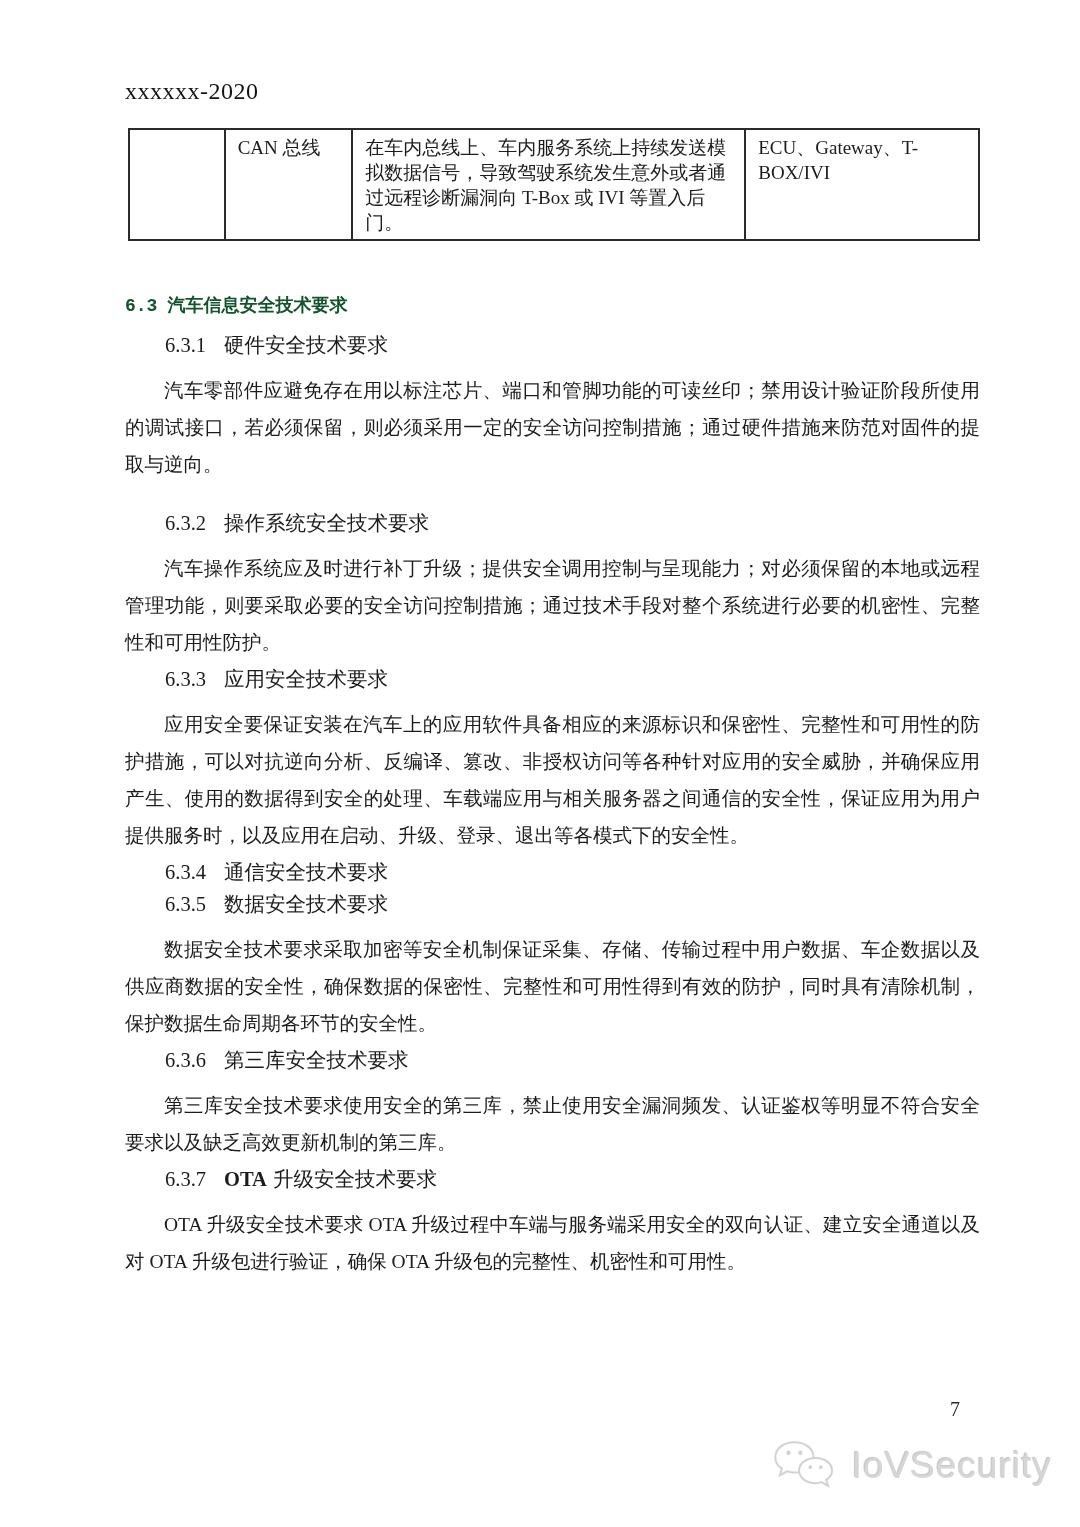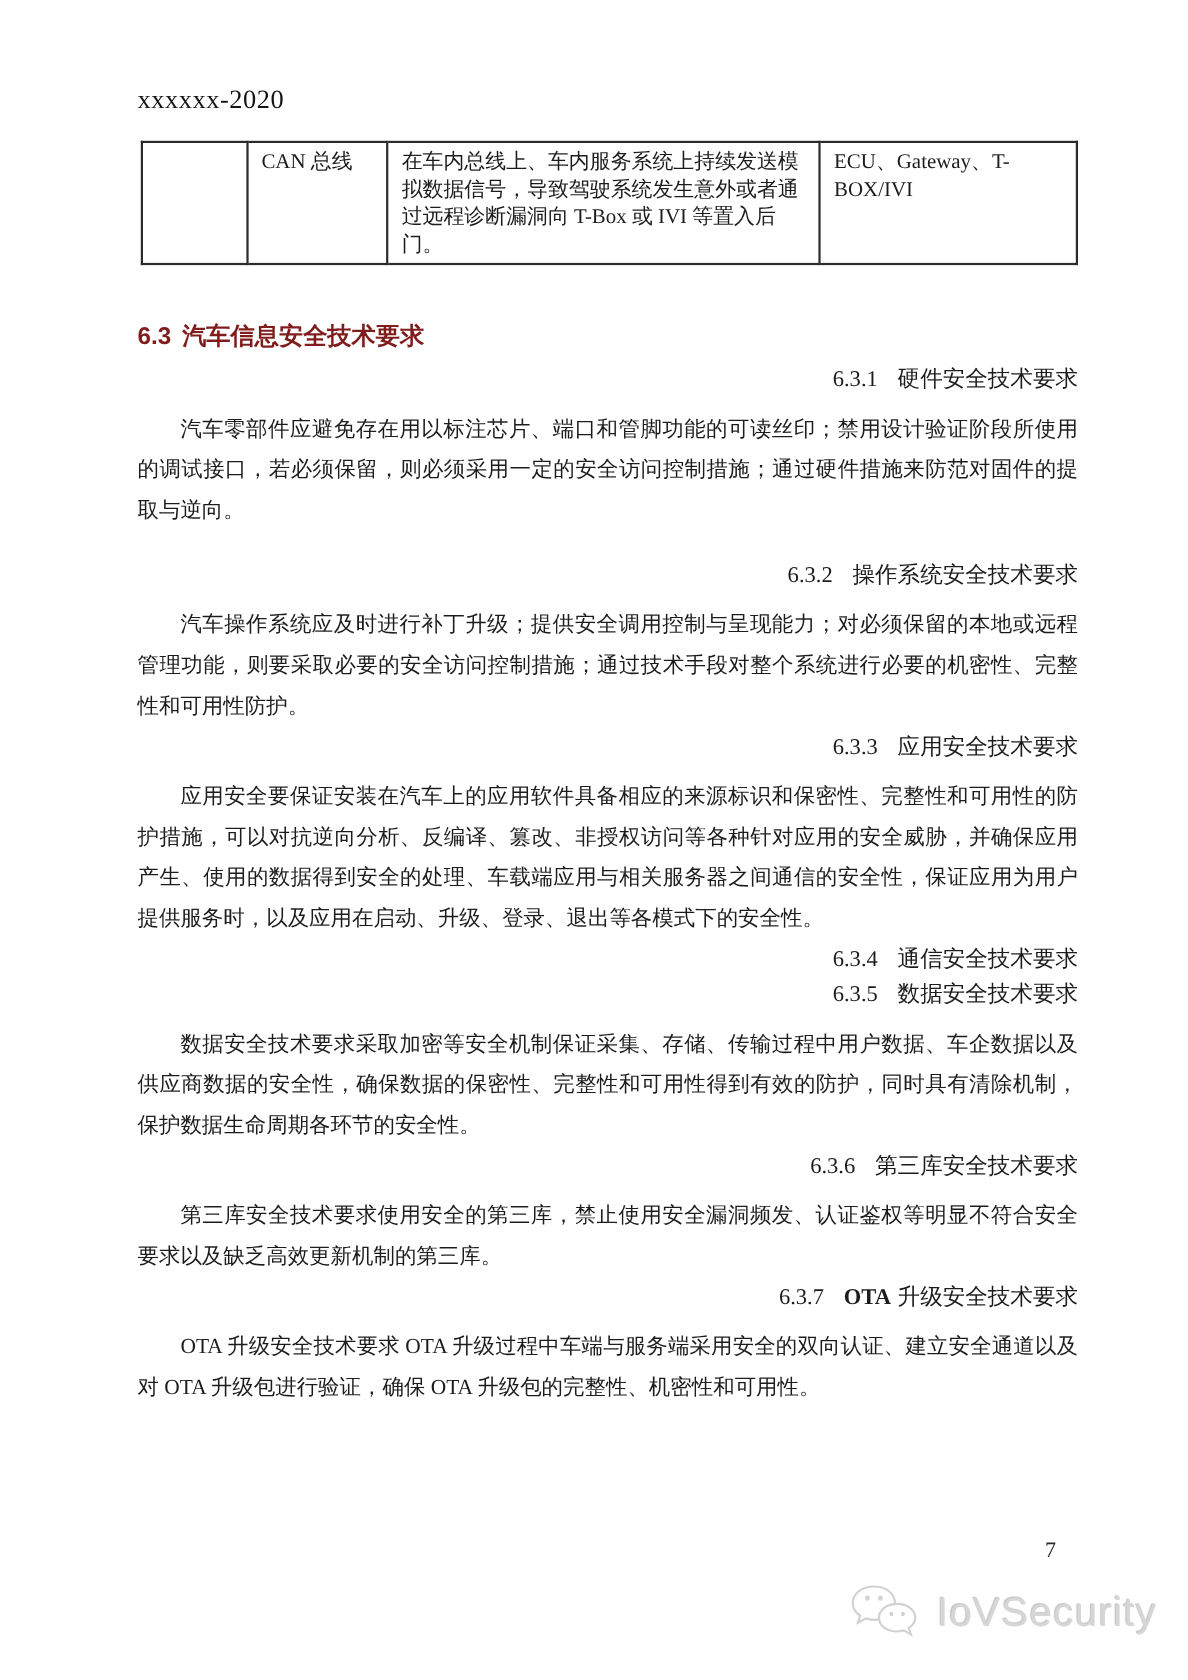--- a/index.html
+++ b/index.html
@@ -37,33 +37,32 @@
     font-size:19px;
     line-height:25px;
     text-align:left;
   }
   .col-1{width:90px;}
   .col-2{width:120px;}
   .col-3{width:370px;}
   .col-4{width:220px;}
   .h2{
     margin:52px 0 0 0;
-    font-family:Liberation Sans, sans-serif;
+    font-family:Liberation Mono, monospace;
     font-weight:bold;
-    font-size:22px;
+    font-size:18px;
     line-height:26px;
-    color:#7f1d1d;
+    color:#14532d;
   }
   .h2 .num{margin-right:10px;font-weight:bold;}
   .h3{
     margin:4px 0 0 40px;
     font-size:20.5px;
     line-height:28px;
     font-weight:normal;
-    text-align:right;
   }
   .h3.first{margin-top:12px;}
   .h3.gap{margin-top:26px;}
   .h3 .num{margin-right:18px;}
   .h3 .ota{
     font-family:Liberation Serif, serif;
     font-weight:bold;
     margin-right:6px;
   }
   .para{

